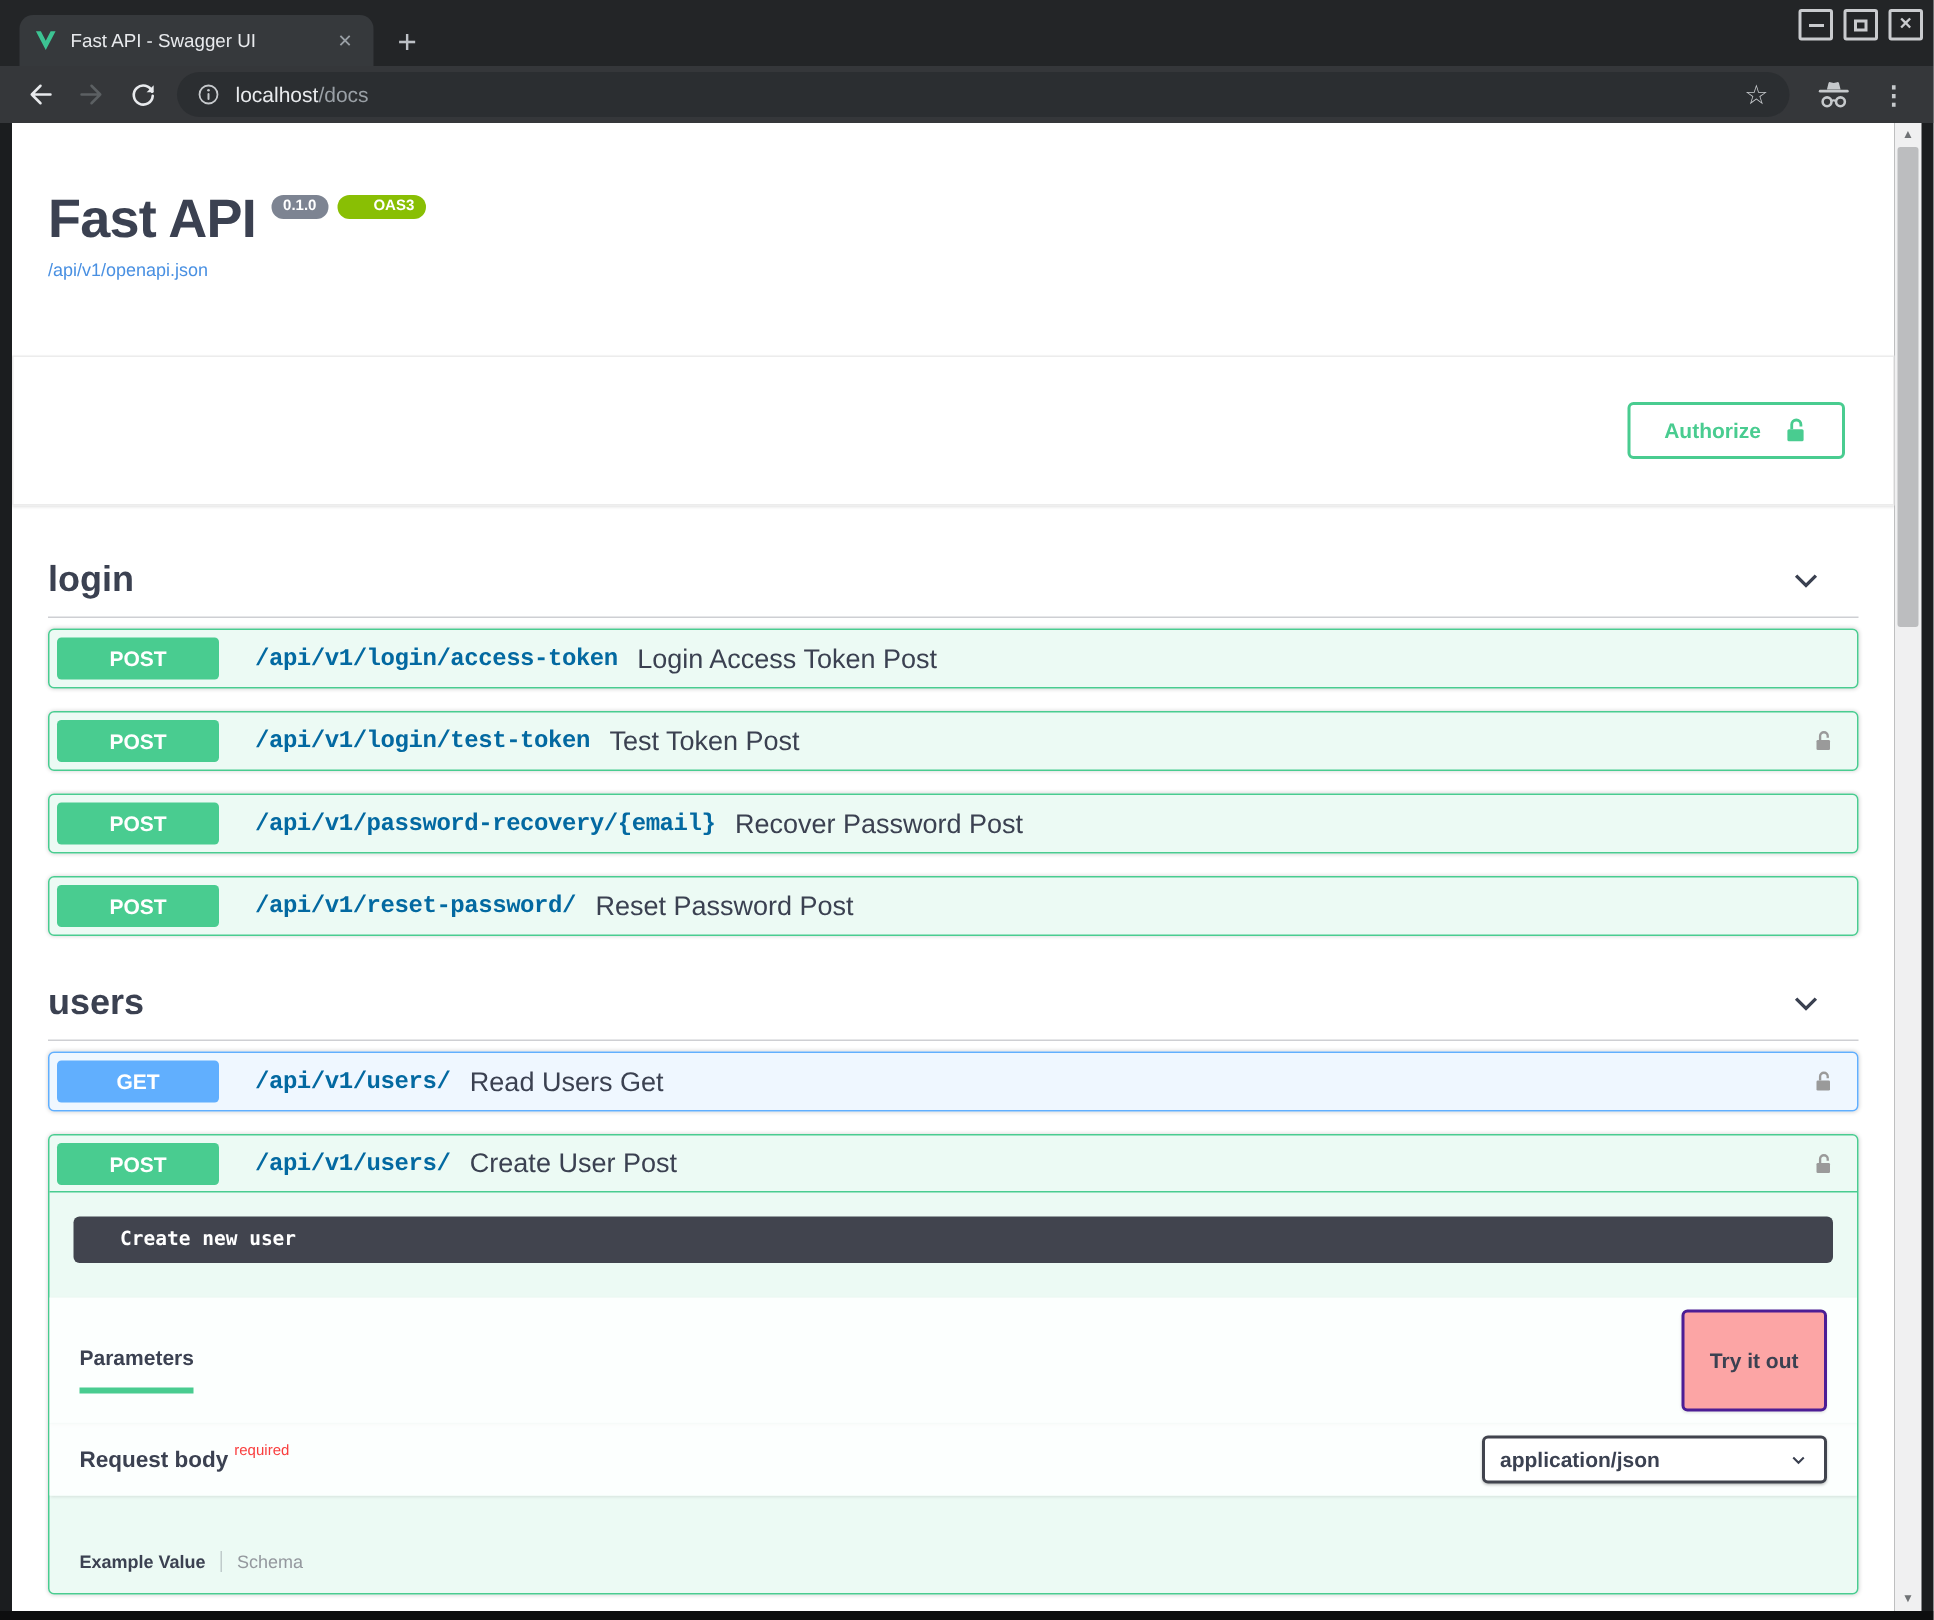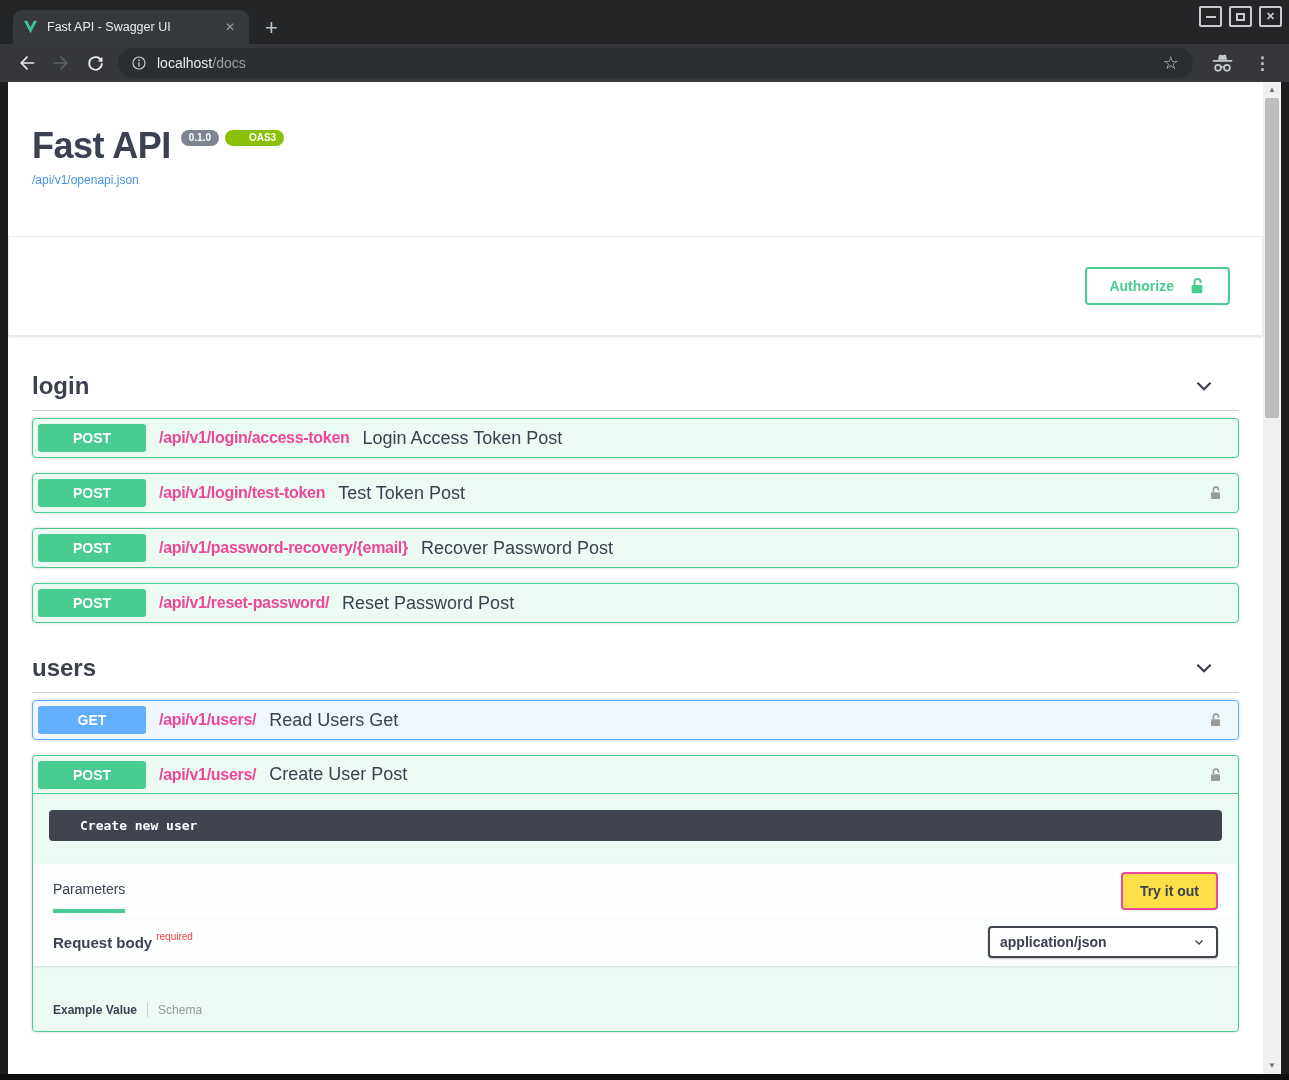--- a/index.html
+++ b/index.html
@@ -65,35 +65,35 @@
   .tag-rows { padding-top:7px; }
 
   .opblock { border:1px solid #49cc90; border-radius:4px; background:rgba(73,204,144,.1);
              box-shadow:0 0 3px rgba(0,0,0,.19); margin-bottom:15px; }
   .opblock.get { border-color:#61affe; background:rgba(97,175,254,.1); }
   .op-summary { display:flex; align-items:center; padding:5px; height:38px; }
   .opblock.is-open .op-summary { border-bottom:1px solid #49cc90; }
   .method-badge { width:108px; height:28px; border-radius:3px; background:#49cc90; color:#fff;
                   font-weight:bold; font-size:14px; display:flex; align-items:center; justify-content:center; }
   .opblock.get .method-badge { background:#61affe; }
-  .op-path { font-family:Liberation Sans, sans-serif; font-weight:bold; font-size:16px;
-             color:#ec4899; margin-left:13px; letter-spacing:-0.3px; }
+  .op-path { font-family:Liberation Mono, monospace; font-weight:bold; font-size:16px;
+             color:#0369a1; margin-left:24px; letter-spacing:-0.3px; }
   .op-summary-text { font-size:18px; color:#3b4151; margin-left:13px; }
   .row-lock { margin-left:auto; margin-right:10px; display:flex; }
 
   .op-body { }
   .op-description { margin:16px 16px 0; background:#41444e; border-radius:4px; padding:8px 31px;
                     color:#fff; font-family:"DejaVu Sans Mono","Liberation Mono",monospace;
                     font-weight:bold; font-size:13px; }
   .section-header { margin-top:23px; background:rgba(255,255,255,.85); box-shadow:0 1px 2px rgba(0,0,0,.1);
                     min-height:46px; padding:8px 20px; display:flex; align-items:center; justify-content:space-between; }
-  .params-tab { position:relative; font-size:14px; font-weight:normal; color:#3b4151; padding:4px 0 8px; }
+  .params-tab { position:relative; font-size:14px; font-weight:bold; color:#3b4151; padding:4px 0 8px; }
   .params-tab:after { content:""; position:absolute; left:0; right:0; bottom:-8px; height:4px; background:#49cc90; }
-  .tryout-btn { background:#fde047; border:2px solid #ec4899; border-radius:4px; color:#3b4151; font-weight:bold;
-                font-size:14px; padding:9px 17px; box-shadow:0 1px 2px rgba(0,0,0,.1);
+  .tryout-btn { background:#fca5a5; border:2px solid #4c1d95; border-radius:4px; color:#3b4151; font-weight:bold;
+                font-size:14px; padding:24px 17px; box-shadow:0 1px 2px rgba(0,0,0,.1);
                 font-family:"Liberation Sans",sans-serif; }
   .no-params { padding:22px 20px 32px; font-size:14px; color:#3b4151; }
   .rb-label-wrap { display:flex; align-items:flex-start; }
   .rb-label { font-size:15px; font-weight:bold; color:#3b4151; }
   .rb-required { font-size:10px; color:#f93e3e; margin-left:4px; position:relative; top:-3px; }
   .ct-select { width:230px; background:#fff; border:2px solid #41444e; border-radius:4px;
                box-shadow:0 1px 2px rgba(0,0,0,.25); padding:6px 10px; display:flex; align-items:center;
                justify-content:space-between; font-size:14px; font-weight:bold; color:#3b4151;
                font-family:"Liberation Sans",sans-serif; }
   .model-tabs { display:flex; align-items:center; padding:37px 20px 14px; font-size:12px; }

